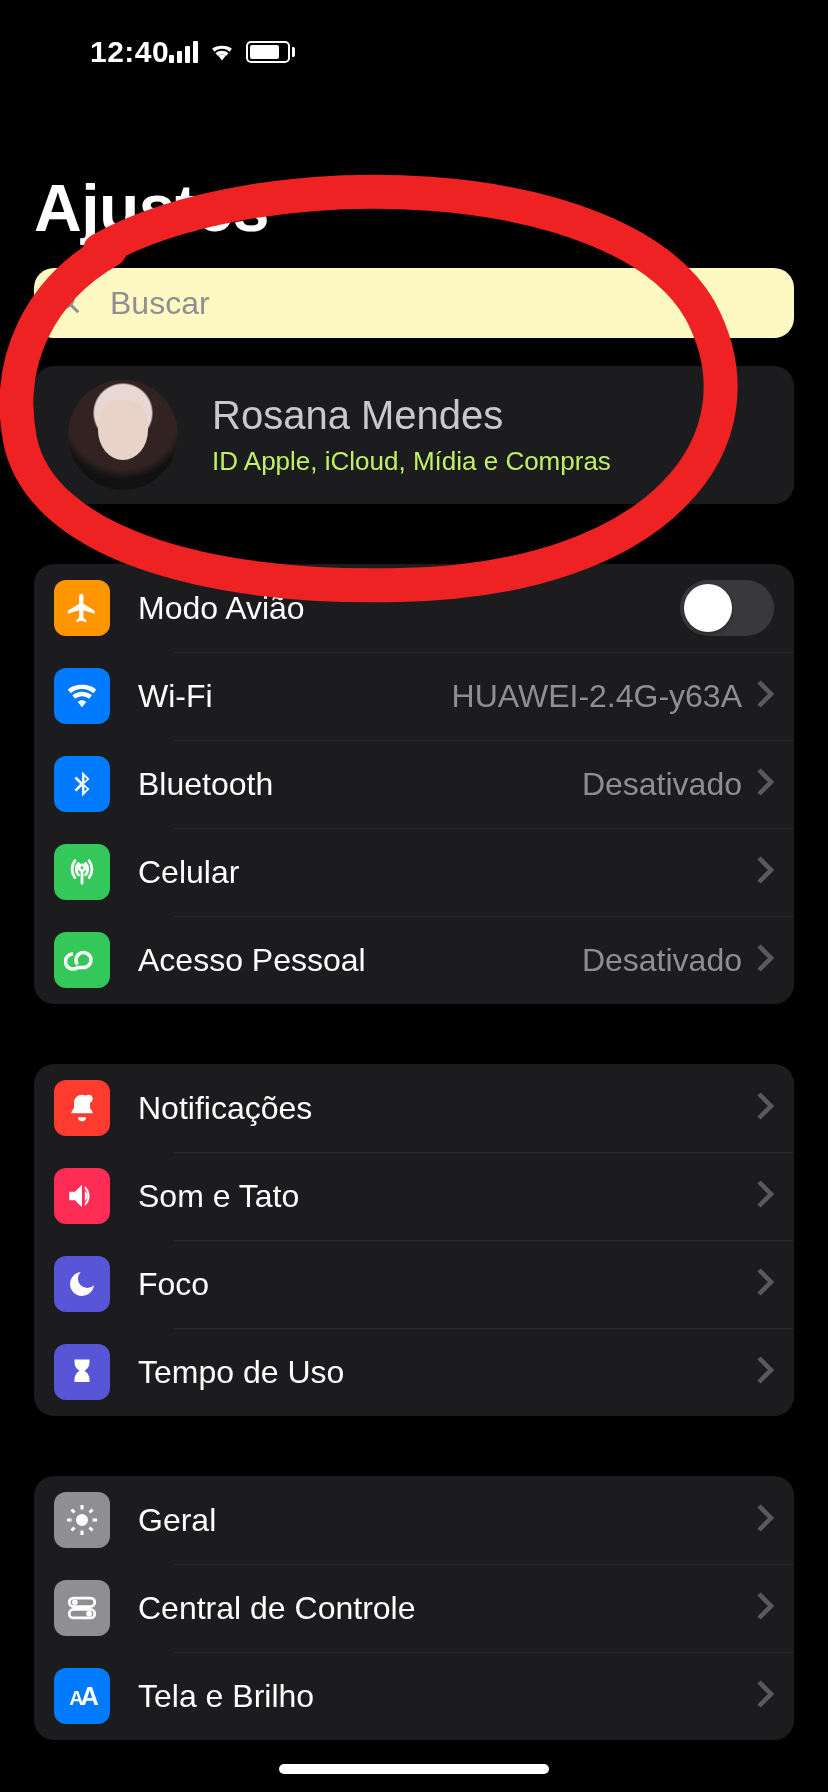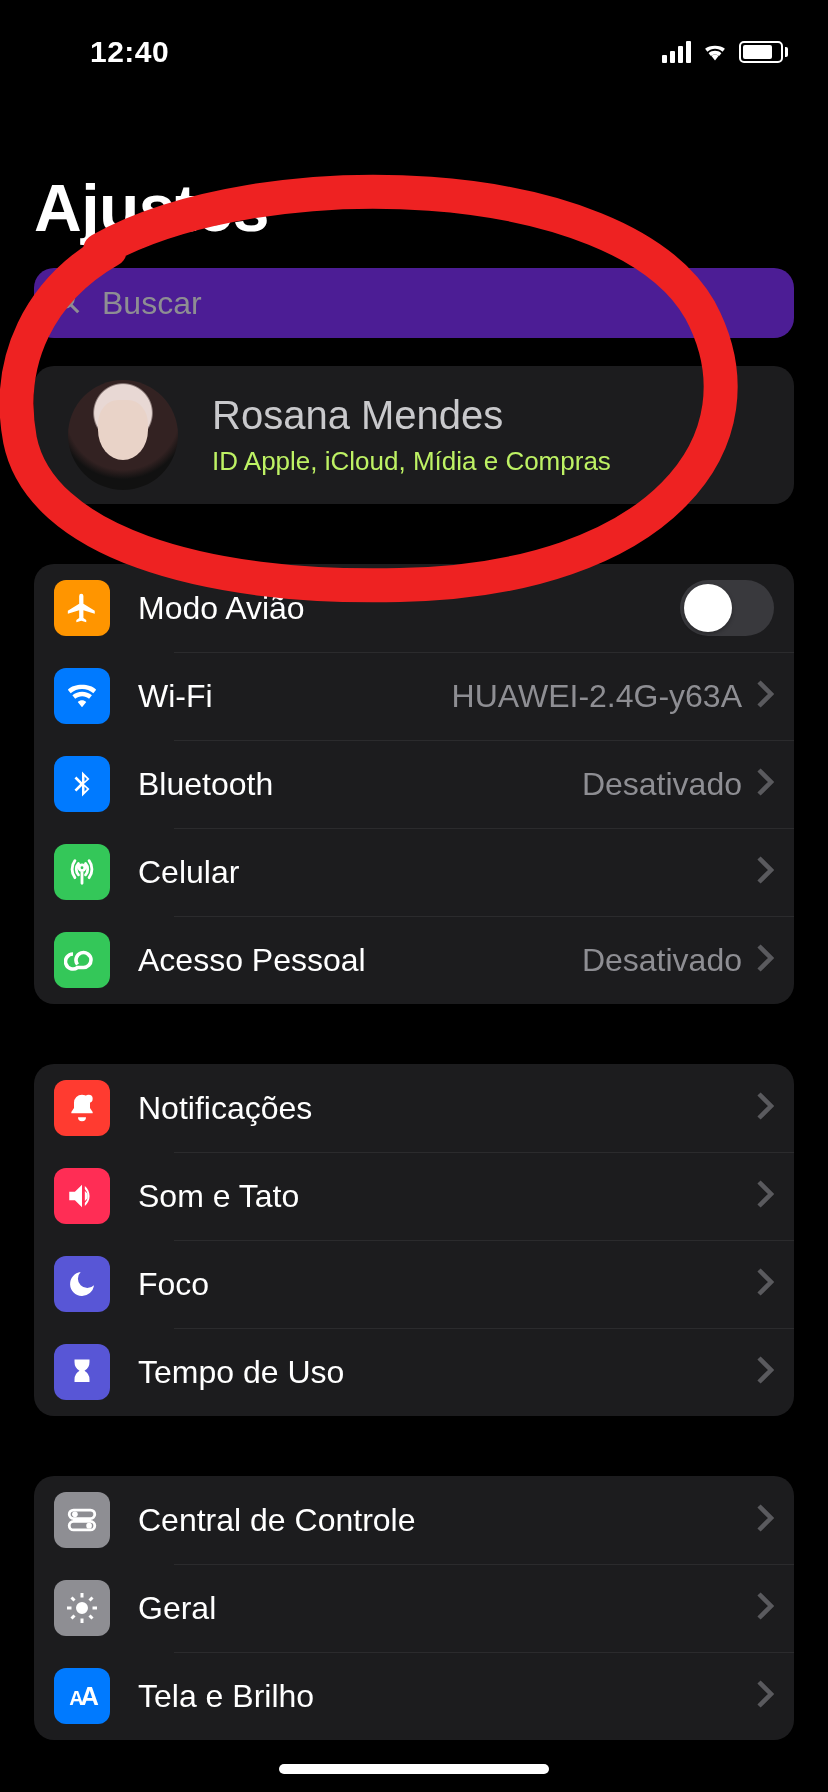--- a/index.html
+++ b/index.html
@@ -7,47 +7,46 @@
       width: 828px;
       height: 1792px;
       background: #000;
       font-family: -apple-system, BlinkMacSystemFont, "Segoe UI", Helvetica, Arial, sans-serif;
       color: #fff;
       overflow: hidden;
       position: relative;
     }
     .status-bar {
       display: flex;
-      justify-content: space-between;
       align-items: center;
       padding: 24px 40px 0 40px;
       height: 80px;
     }
     .status-left { font-size: 30px; font-weight: 600; letter-spacing: 0.5px; padding-left: 50px;}
     .status-right { display: flex; align-items: center; gap: 10px; }
     .signal-bars { display: flex; align-items: flex-end; gap: 3px; height: 22px; }
     .signal-bars span { width: 5px; background: #fff; border-radius: 1px; }
     .signal-bars span:nth-child(1){height:8px;} .signal-bars span:nth-child(2){height:12px;}
     .signal-bars span:nth-child(3){height:17px;} .signal-bars span:nth-child(4){height:22px;}
     .wifi-icon svg { width: 28px; height: 22px; }
     .battery { display: flex; align-items: center; }
     .battery-body { width: 44px; height: 22px; border: 2px solid #fff; border-radius: 5px; position: relative; padding: 2px;}
     .battery-fill { background: #fff; height: 100%; width: 80%; border-radius: 2px;}
     .battery-tip { width: 3px; height: 10px; background: #fff; border-radius: 0 2px 2px 0; margin-left: 2px;}
     .content { padding: 0 34px; }
     .page-title { font-size: 66px; font-weight: 700; margin-top: 90px; letter-spacing: -0.5px;}
     .search-bar {
       margin-top: 22px;
-      background: #4c1d95;
+      background: #fef9c3;
       border-radius: 20px;
       height: 70px;
       display: flex;
       align-items: center;
       padding: 0 18px;
-      gap: 20px;
+      gap: 28px;
     }
     .search-bar .mag { color: #8e8e93; }
     .search-bar .ph { color: #8e8e93; font-size: 32px; }
     .card {
       background: #1c1c1e;
       border-radius: 20px;
       margin-top: 28px;
     }
     .profile-row {
       display: flex;
@@ -270,40 +269,40 @@
             <span class="chevron"><svg width="18" height="30" viewBox="0 0 12 20" fill="none" stroke="#5a5a5e" stroke-width="3">
                 <path d="M2 2l8 8-8 8"></path>
               </svg></span>
           </div>
         </div>
       </div>
       <div class="section">
         <div class="list">
           <div class="row">
             <div class="icon-box" style="background: rgb(142, 142, 147);">
+              <svg viewBox="0 0 24 24" width="36" height="36" fill="none" stroke="#fff" stroke-width="2">
+                <circle cx="12" cy="12" r="3" fill="#fff"></circle>
+                <path d="M12 2v3m0 14v3M2 12h3m14 0h3M5 5l2 2m10 10l2 2M19 5l-2 2M5 19l2-2"></path>
+              </svg>
+            </div>
+            <div class="row-label">Geral</div>
+            <span class="chevron"><svg width="18" height="30" viewBox="0 0 12 20" fill="none" stroke="#5a5a5e" stroke-width="3">
+                <path d="M2 2l8 8-8 8"></path>
+              </svg></span>
+          </div>
+          <div class="row">
+            <div class="icon-box" style="background: rgb(142, 142, 147);">
               <svg viewBox="0 0 24 24" width="34" height="34" fill="#fff">
                 <rect x="3" y="5" width="18" height="6" rx="3" fill="none" stroke="#fff" stroke-width="2"></rect>
                 <circle cx="7" cy="8" r="2"></circle>
                 <rect x="3" y="13" width="18" height="6" rx="3" fill="none" stroke="#fff" stroke-width="2"></rect>
                 <circle cx="17" cy="16" r="2"></circle>
               </svg>
             </div>
             <div class="row-label">Central de Controle</div>
-            <span class="chevron"><svg width="18" height="30" viewBox="0 0 12 20" fill="none" stroke="#5a5a5e" stroke-width="3">
-                <path d="M2 2l8 8-8 8"></path>
-              </svg></span>
-          </div>
-          <div class="row">
-            <div class="icon-box" style="background: rgb(142, 142, 147);">
-              <svg viewBox="0 0 24 24" width="36" height="36" fill="none" stroke="#fff" stroke-width="2">
-                <circle cx="12" cy="12" r="3" fill="#fff"></circle>
-                <path d="M12 2v3m0 14v3M2 12h3m14 0h3M5 5l2 2m10 10l2 2M19 5l-2 2M5 19l2-2"></path>
-              </svg>
-            </div>
-            <div class="row-label">Geral</div>
             <span class="chevron"><svg width="18" height="30" viewBox="0 0 12 20" fill="none" stroke="#5a5a5e" stroke-width="3">
                 <path d="M2 2l8 8-8 8"></path>
               </svg></span>
           </div>
           <div class="row">
             <div class="icon-box" style="background: rgb(0, 122, 255);">
               <svg viewBox="0 0 24 24" width="34" height="34" fill="#fff">
                 <text x="3" y="18" font-size="14" font-weight="700" fill="#fff">A</text>
                 <text x="11" y="18" font-size="18" font-weight="700" fill="#fff">A</text>
               </svg>

